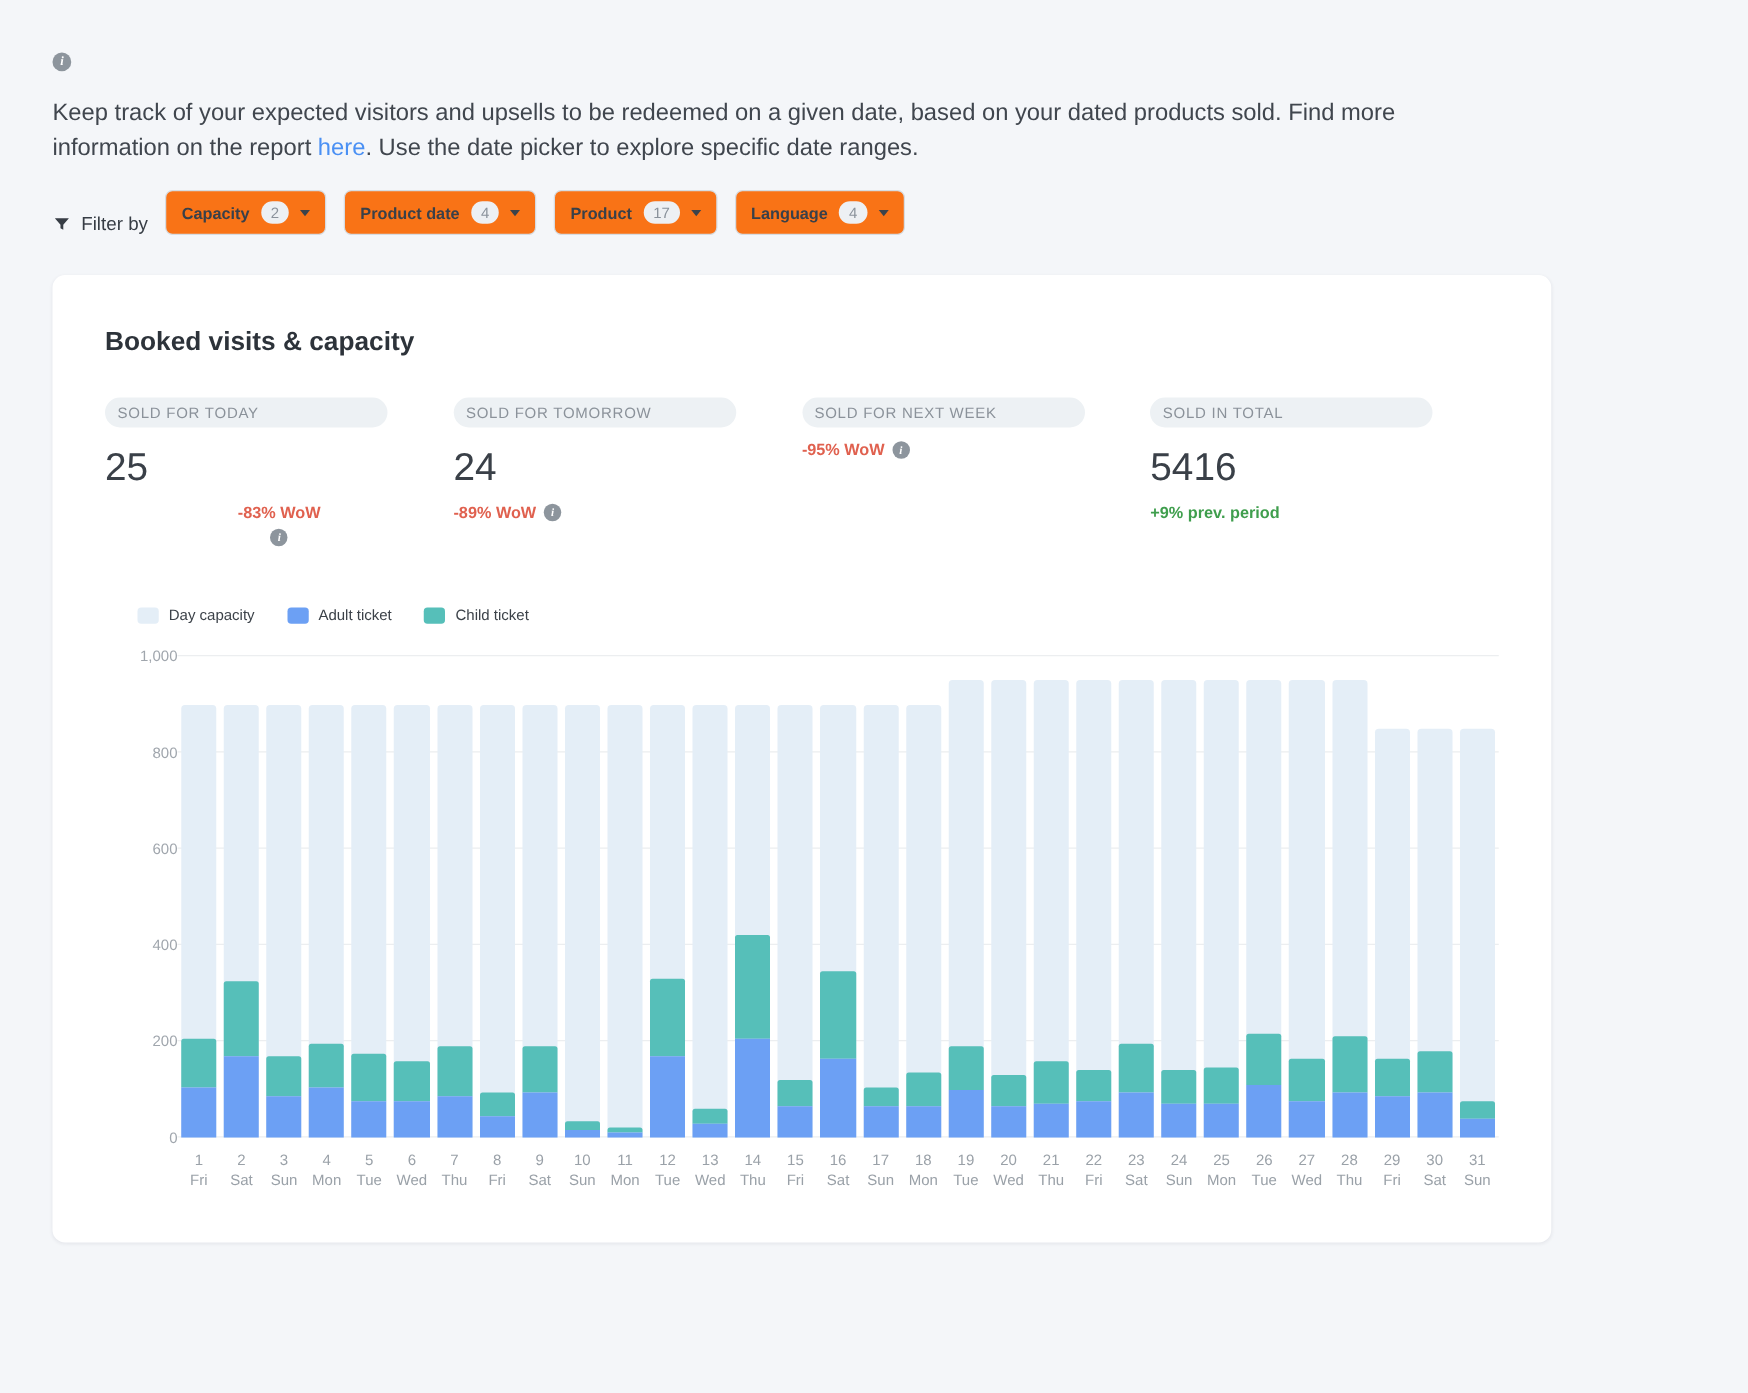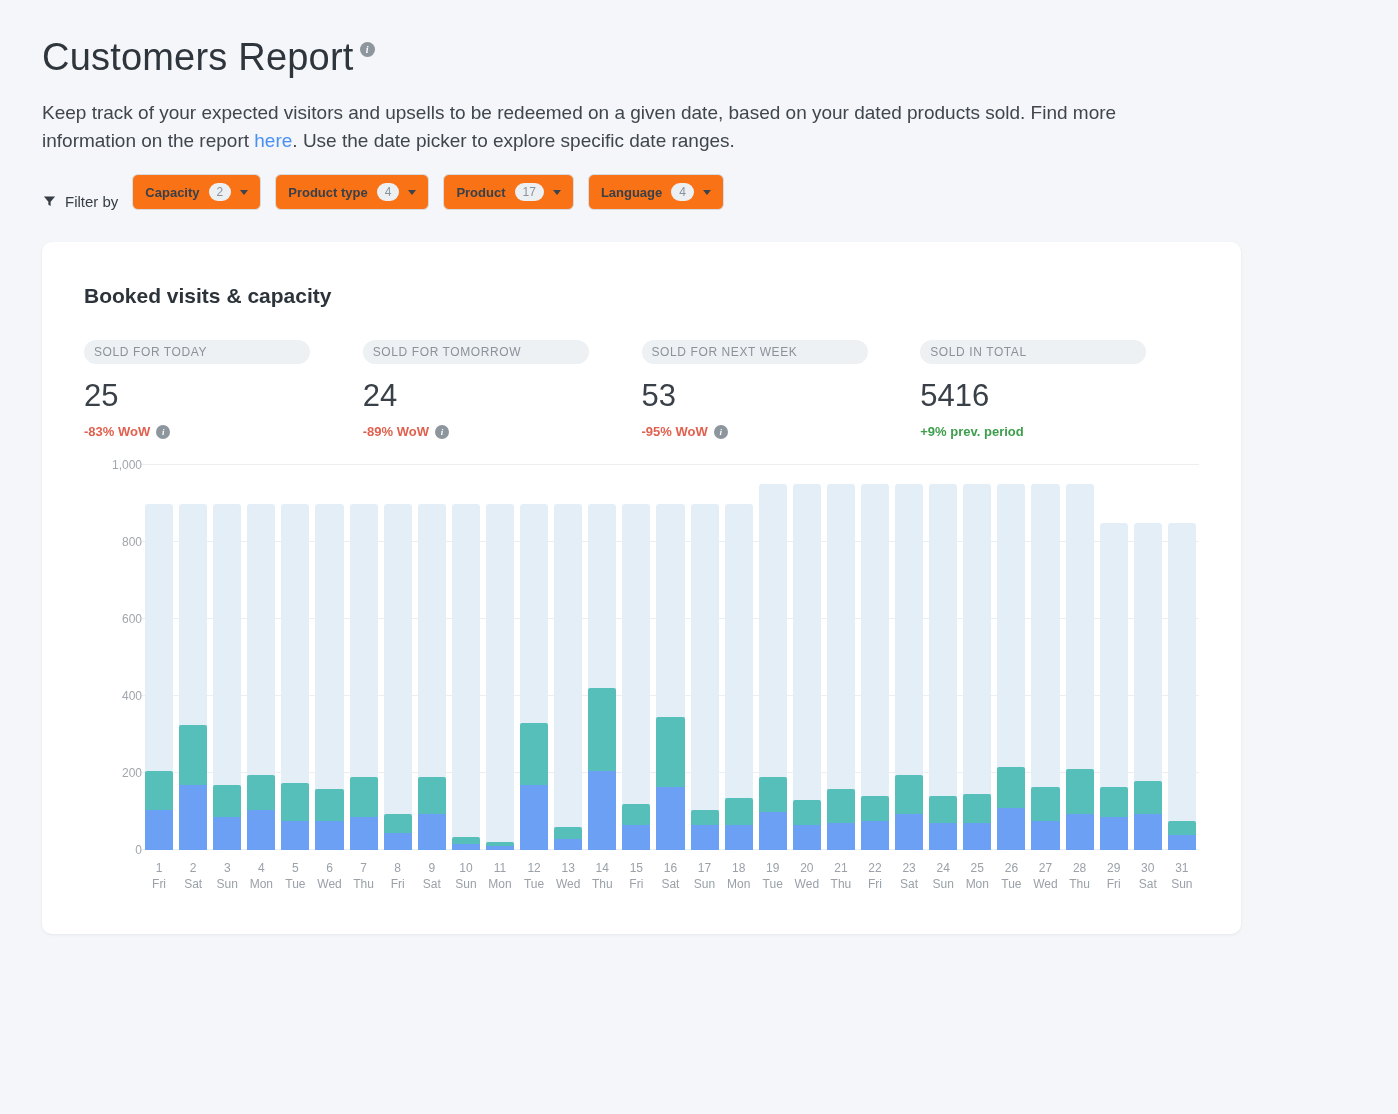--- a/index.html
+++ b/index.html
@@ -72,42 +72,41 @@
   .x-labels { display:flex; margin-top:10px; }
   .x-label { flex:1; margin:0 3px; text-align:center; font-size:12px; color:#9aa1a8; line-height:1.35; }
 </style>
 </head>
 <body>
 
 <div class="page">
   <div class="content">
 
     <div class="title-row">
-      <h1 class="page-title">Customers Report</h1>
       <span class="info-circle title-info">i</span>
     </div>
 
     <p class="description"><span>Keep track of your expected visitors and upsells to be redeemed on a given date, based on your dated products sold. Find more information on the report </span><a>here</a><span>. Use the date picker to explore specific date ranges.</span></p>
 
 
     <div class="filter-row">
       <div class="filter-by">
         <svg width="15" height="15" viewBox="0 0 24 24">
           <path d="M3 4h18l-7.2 8.4V19l-3.6-2v-4.6L3 4z" fill="#373d45"></path>
         </svg>
         <span>Filter by</span>
       </div>
       <div class="filter-list">
           <button class="filter-chip">
             <span class="f-label">Capacity</span>
             <span class="f-count">2</span>
             <span class="caret"></span>
           </button>
           <button class="filter-chip">
-            <span class="f-label">Product type</span>
+            <span class="f-label">Product date</span>
             <span class="f-count">4</span>
             <span class="caret"></span>
           </button>
           <button class="filter-chip">
             <span class="f-label">Product</span>
             <span class="f-count">17</span>
             <span class="caret"></span>
           </button>
           <button class="filter-chip">
             <span class="f-label">Language</span>
@@ -117,50 +116,63 @@
         </div>
     </div>
 
     <div class="card">
       <h2 class="card-title">Booked visits &amp; capacity</h2>
 
       <div class="stats-row">
           <div class="stat">
             <div class="stat-pill">SOLD FOR TODAY</div>
             <div class="stat-value">25</div>
-            <div class="stat-delta" style="color: rgb(224, 97, 79);">
+            <div class="stat-delta" style="color: rgb(224, 97, 79); flex-direction: column;">
               <span>-83% WoW</span>
               <span class="info-circle">i</span>
             </div>
           </div>
           <div class="stat">
             <div class="stat-pill">SOLD FOR TOMORROW</div>
             <div class="stat-value">24</div>
             <div class="stat-delta" style="color: rgb(224, 97, 79);">
               <span>-89% WoW</span>
               <span class="info-circle">i</span>
             </div>
           </div>
           <div class="stat">
             <div class="stat-pill">SOLD FOR NEXT WEEK</div>
-            <div class="stat-value">53</div>
             <div class="stat-delta" style="color: rgb(224, 97, 79);">
               <span>-95% WoW</span>
               <span class="info-circle">i</span>
             </div>
           </div>
           <div class="stat">
             <div class="stat-pill">SOLD IN TOTAL</div>
             <div class="stat-value">5416</div>
             <div class="stat-delta" style="color: rgb(63, 158, 77);">
               <span>+9% prev. period</span>
             </div>
           </div>
         </div>
 
+      <div class="legend">
+          <div class="legend-item">
+            <span class="legend-swatch" style="background: rgb(228, 238, 247);"></span>
+            <span>Day capacity</span>
+          </div>
+          <div class="legend-item">
+            <span class="legend-swatch" style="background: rgb(108, 160, 244);"></span>
+            <span>Adult ticket</span>
+          </div>
+          <div class="legend-item">
+            <span class="legend-swatch" style="background: rgb(86, 191, 185);"></span>
+            <span>Child ticket</span>
+          </div>
+        </div>
 
       <div class="chart-grid">
         <div class="y-axis">
             <div class="y-tick-label" style="bottom: 0%;">0</div>
             <div class="y-tick-label" style="bottom: 20%;">200</div>
             <div class="y-tick-label" style="bottom: 40%;">400</div>
             <div class="y-tick-label" style="bottom: 60%;">600</div>
             <div class="y-tick-label" style="bottom: 80%;">800</div>
             <div class="y-tick-label" style="bottom: 100%;">1,000</div>
           </div>

